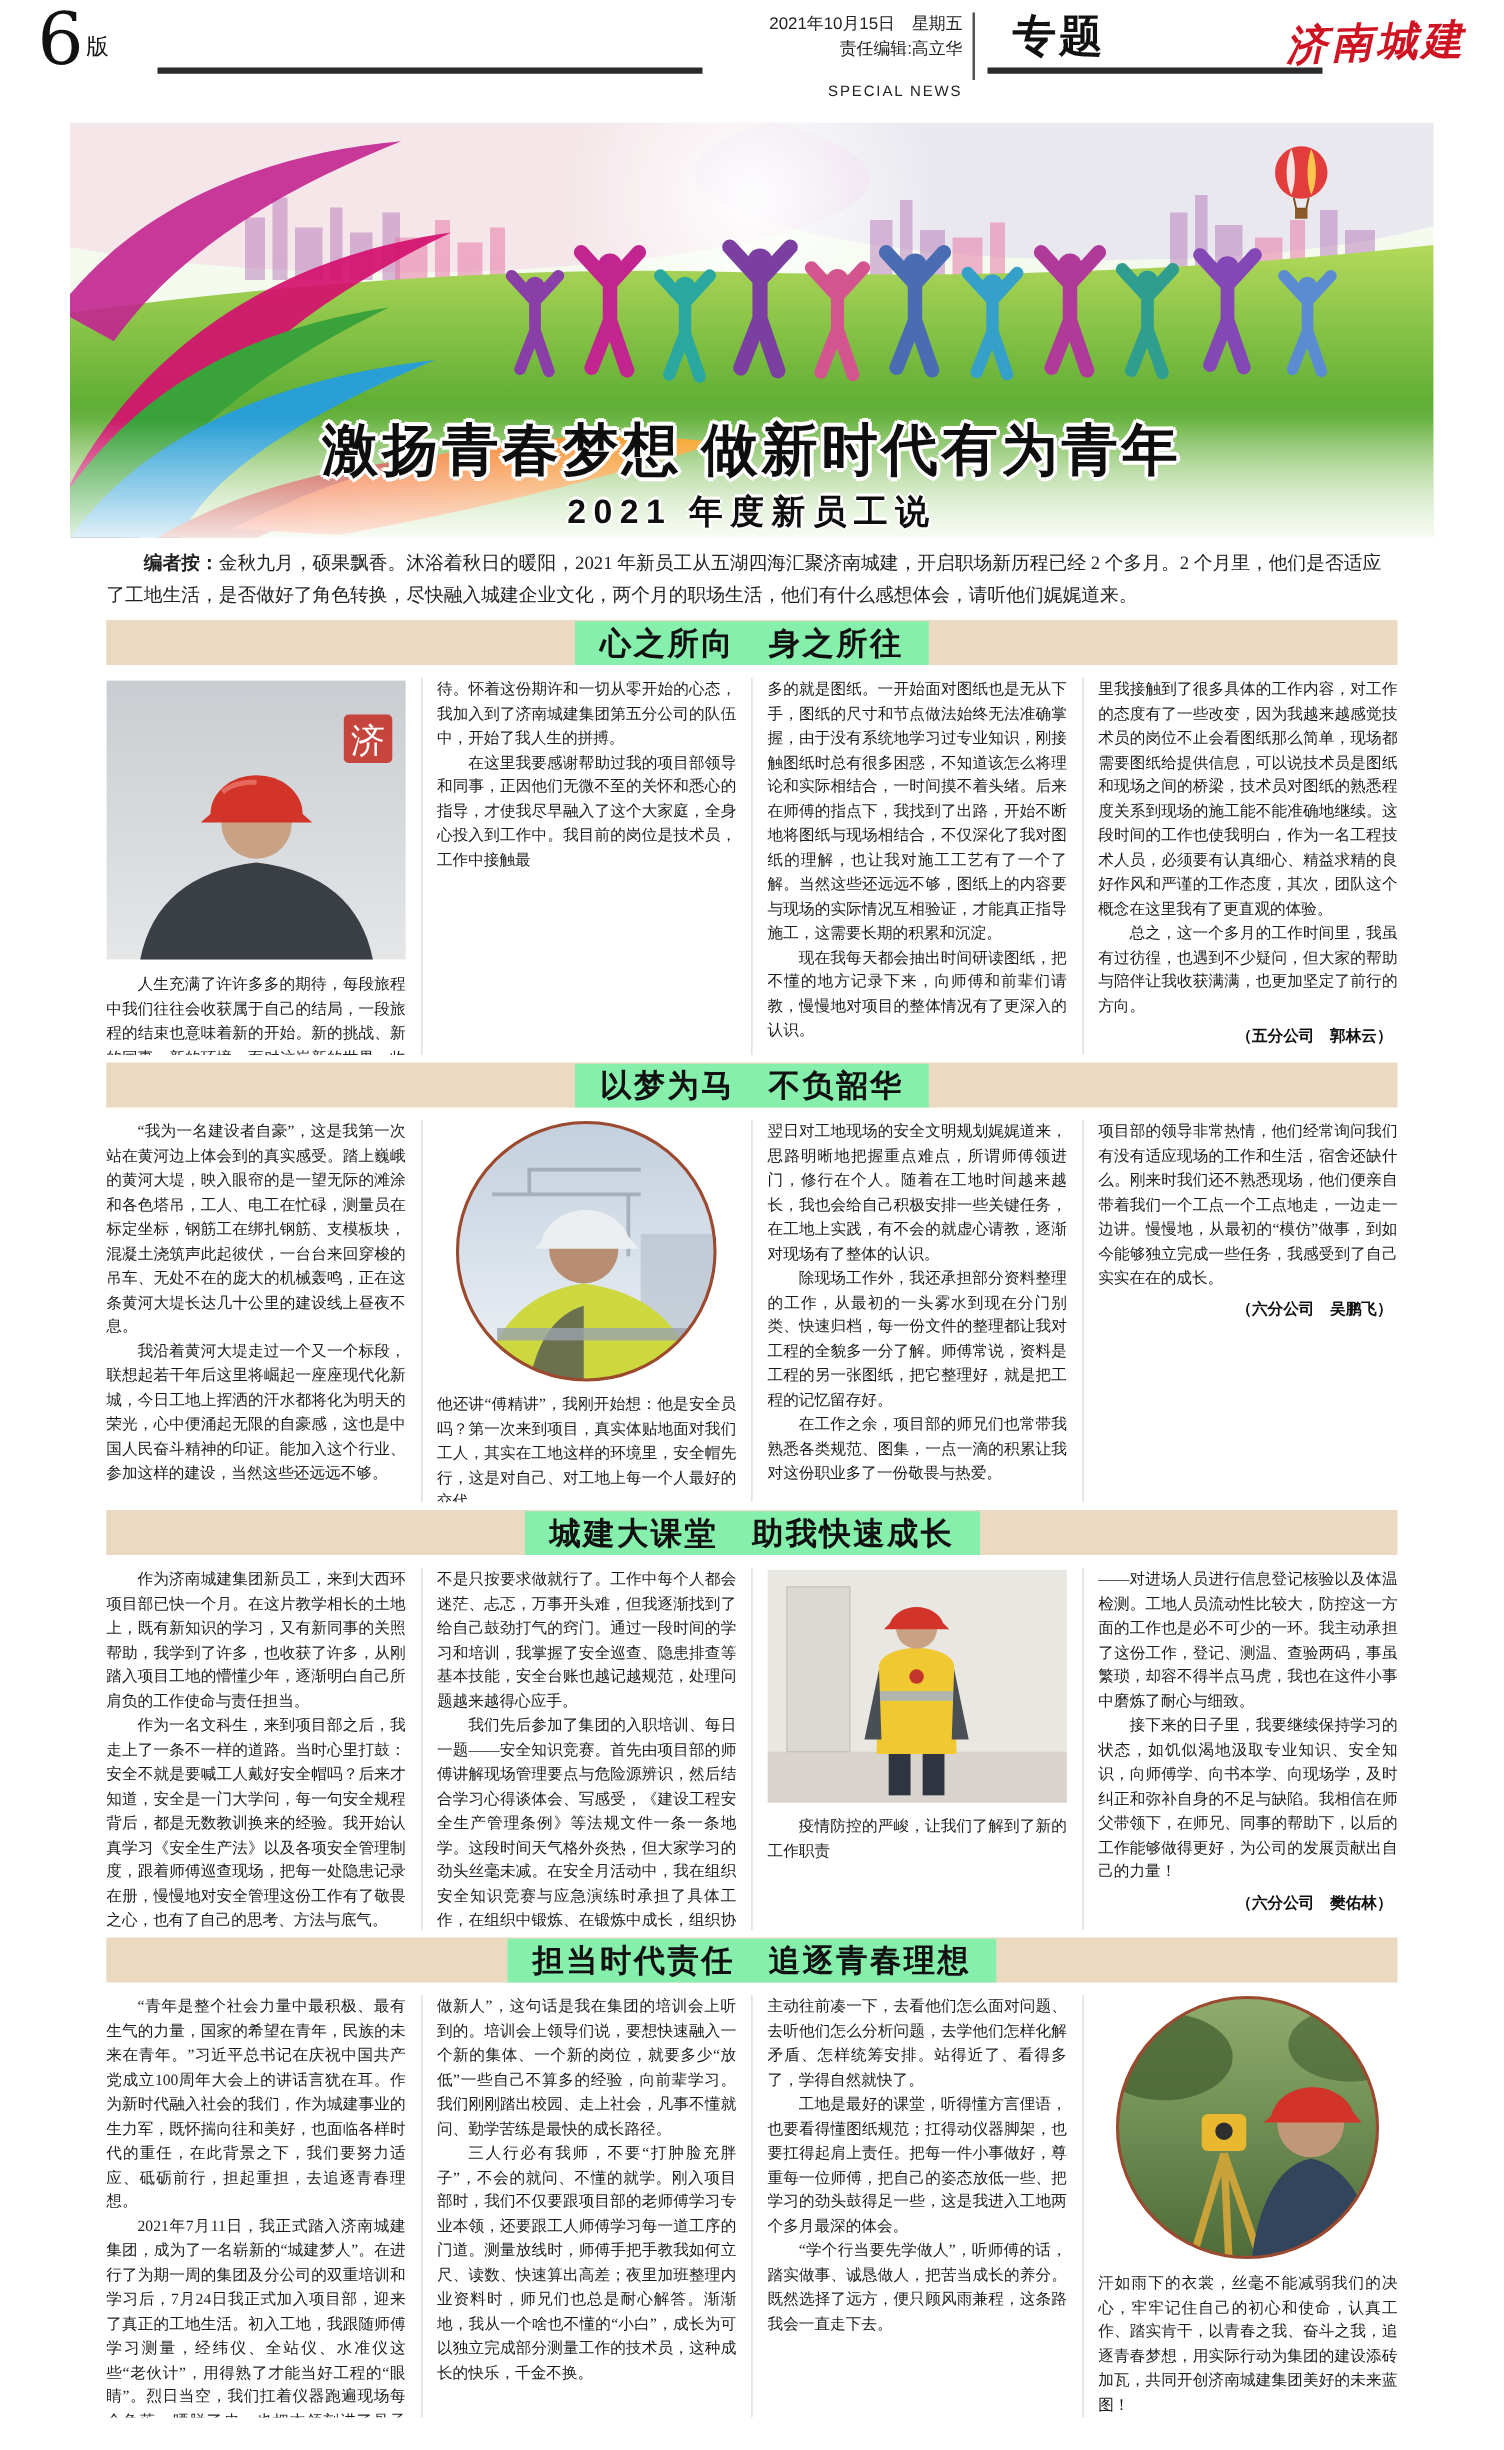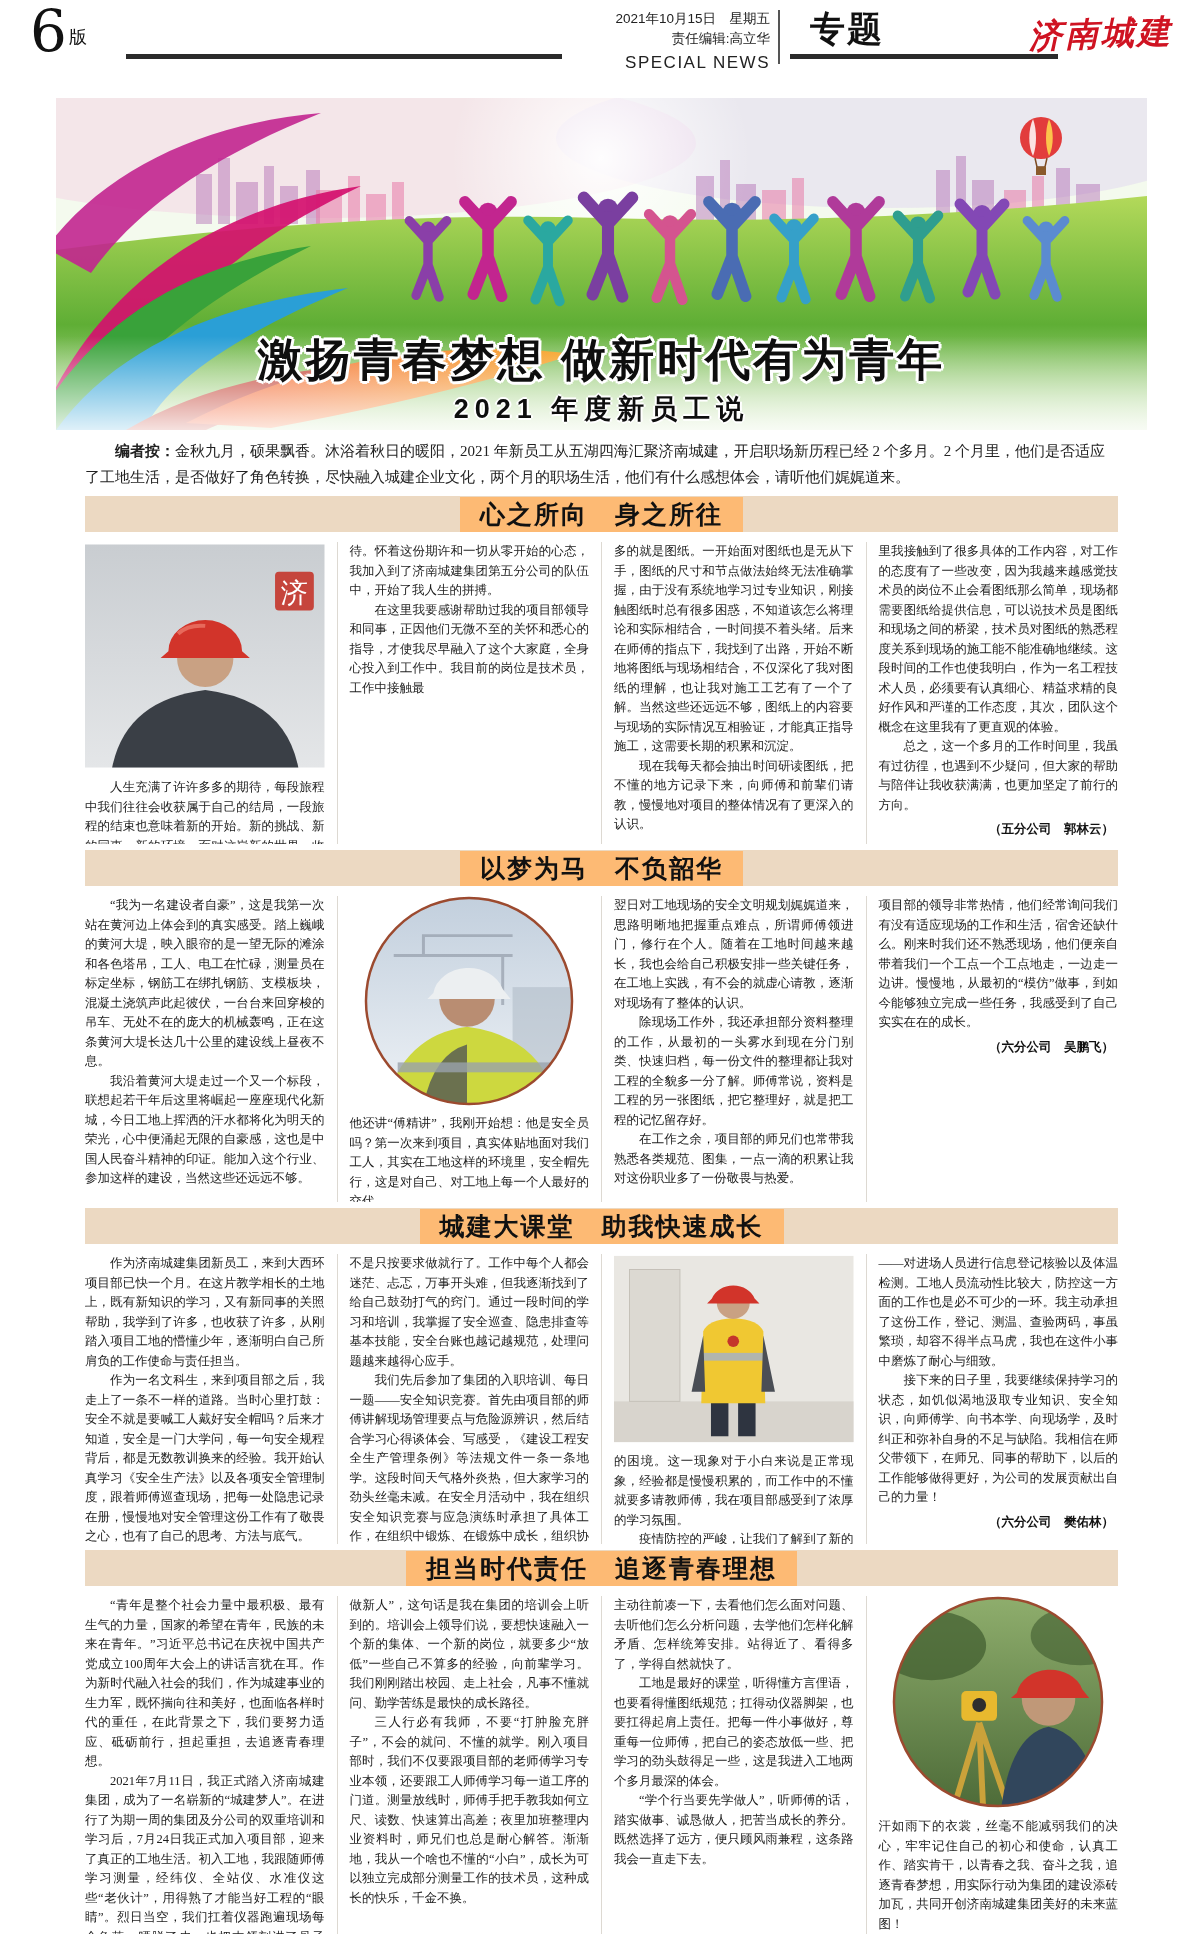--- a/index.html
+++ b/index.html
@@ -5,21 +5,21 @@
   html,body{margin:0;padding:0;background:#fff;}
   .page{position:relative;width:1203px;height:1960px;background:#fff;overflow:hidden;
         font-family:"Liberation Serif",serif;color:#1c1c1c;}
   
   .hdr{position:absolute;left:30px;top:8px;width:1143px;height:62px;}
   .h-num{position:absolute;left:0;top:-6px;font-family:"DejaVu Serif",serif;font-size:58px;line-height:1;color:#111;}
   .h-ban{font-size:18px;vertical-align:8px;margin-left:2px;font-family:"Liberation Sans",sans-serif;}
   .h-rule-left{position:absolute;left:96px;top:46px;width:436px;height:5px;background:#2b2b2b;}
   .h-center{position:absolute;left:430px;top:1px;width:310px;text-align:right;font-family:"Liberation Sans",sans-serif;color:#222;}
   .h-center .l1,.h-center .l2{font-size:13.5px;line-height:1.45;}
-  .h-center .l3{font-size:17px;letter-spacing:1.5px;margin-top:5px;font-weight:500;}
+  .h-center .l3{font-size:12px;letter-spacing:1.5px;margin-top:18px;font-weight:500;}
   .h-div{position:absolute;left:748px;top:2px;width:2px;height:54px;background:#555;}
   .h-sec{position:absolute;left:780px;top:-2px;font-family:"Liberation Sans",sans-serif;font-weight:900;font-size:35px;letter-spacing:2px;color:#111;}
   .h-rule-right{position:absolute;left:760px;top:46px;width:268px;height:5px;background:#2b2b2b;}
   .h-mast{position:absolute;right:0;top:4px;font-family:"DejaVu Serif",serif;font-style:italic;font-weight:bold;
           font-size:33px;color:#cf1322;letter-spacing:3px;transform:rotate(-2deg);}
   
   .banner{position:absolute;left:56px;top:98px;width:1091px;height:332px;overflow:hidden;}
   .banner svg{display:block;width:100%;height:100%;}
   .banner-title{position:absolute;left:0;right:0;top:232px;text-align:center;font-family:"Liberation Sans",sans-serif;
       font-weight:900;font-size:45px;letter-spacing:3px;color:#0e0e0e;
@@ -31,21 +31,21 @@
   .ednote{position:absolute;left:85px;top:438px;width:1033px;font-size:15px;line-height:1.75;color:#222;}
   .ednote p{margin:0;text-indent:2em;}
   .ednote b{font-weight:bold;}
   
   .art{position:absolute;left:85px;width:1033px;}
   .art1{top:496px;height:348px;}
   .art2{top:850px;height:352px;}
   .art3{top:1208px;height:336px;}
   .art4{top:1550px;height:384px;}
   .band{height:36px;background:#ecd9c2;display:flex;align-items:center;justify-content:center;}
-  .chip{background:#fdba74;padding:1px 20px;font-family:"Liberation Sans",sans-serif;font-weight:900;
+  .chip{background:#86efac;padding:1px 20px;font-family:"Liberation Sans",sans-serif;font-weight:900;
         font-size:25px;letter-spacing:2px;color:#111;white-space:nowrap;}
   .art-body{display:flex;gap:12px;margin-top:10px;height:calc(100% - 46px);overflow:hidden;text-align:justify;}
   .col{flex:1 1 0;min-width:0;overflow:hidden;}
   .col + .col{border-left:1px solid #ddd9d2;padding-left:12px;}
   .para{margin:0;font-size:12.5px;line-height:1.56;color:#1c1c1c;}
   .para.ind{text-indent:2em;}
   .sig{font-size:12.5px;font-weight:bold;text-align:right;margin-top:6px;padding-right:4px;color:#111;}
   .photo-rect{width:100%;margin:0 0 8px 0;display:block;}
   .photo-circle{display:block;margin:0 auto 8px auto;}
 </style>
@@ -297,21 +297,20 @@
             <rect x="128" y="150" width="18" height="36" fill="#2e3440"></rect>
             <path d="M92,78 Q96,66 123,64 Q150,66 154,78 L156,152 H90 Z" fill="#f0c832"></path>
             <rect x="90" y="100" width="66" height="8" fill="#aab2ba" opacity=".9"></rect>
             <path d="M92,82 L80,140 H94 Z M154,82 L166,140 H152 Z" fill="#4a4e55"></path>
             <circle cx="123" cy="48" r="17" fill="#c9a183"></circle>
             <path d="M101,44 a23,19 0 0 1 44,0 l5,5 H96 Z" fill="#d2342a"></path>
             <circle cx="123" cy="88" r="6" fill="#c4352b"></circle>
           </g>
         </svg>
         <div>
-            <p class="para">的困境。这一现象对于小白来说是正常现象，经验都是慢慢积累的，而工作中的不懂就要多请教师傅，我在项目部感受到了浓厚的学习氛围。</p>
             <p class="para ind">疫情防控的严峻，让我们了解到了新的工作职责</p>
           </div>
       </div>
       <div class="col">
         <div>
             <p class="para">——对进场人员进行信息登记核验以及体温检测。工地人员流动性比较大，防控这一方面的工作也是必不可少的一环。我主动承担了这份工作，登记、测温、查验两码，事虽繁琐，却容不得半点马虎，我也在这件小事中磨炼了耐心与细致。</p>
             <p class="para ind">接下来的日子里，我要继续保持学习的状态，如饥似渴地汲取专业知识、安全知识，向师傅学、向书本学、向现场学，及时纠正和弥补自身的不足与缺陷。我相信在师父带领下，在师兄、同事的帮助下，以后的工作能够做得更好，为公司的发展贡献出自己的力量！</p>
           </div>
         <div class="sig">（六分公司　樊佑林）</div>
       </div>

